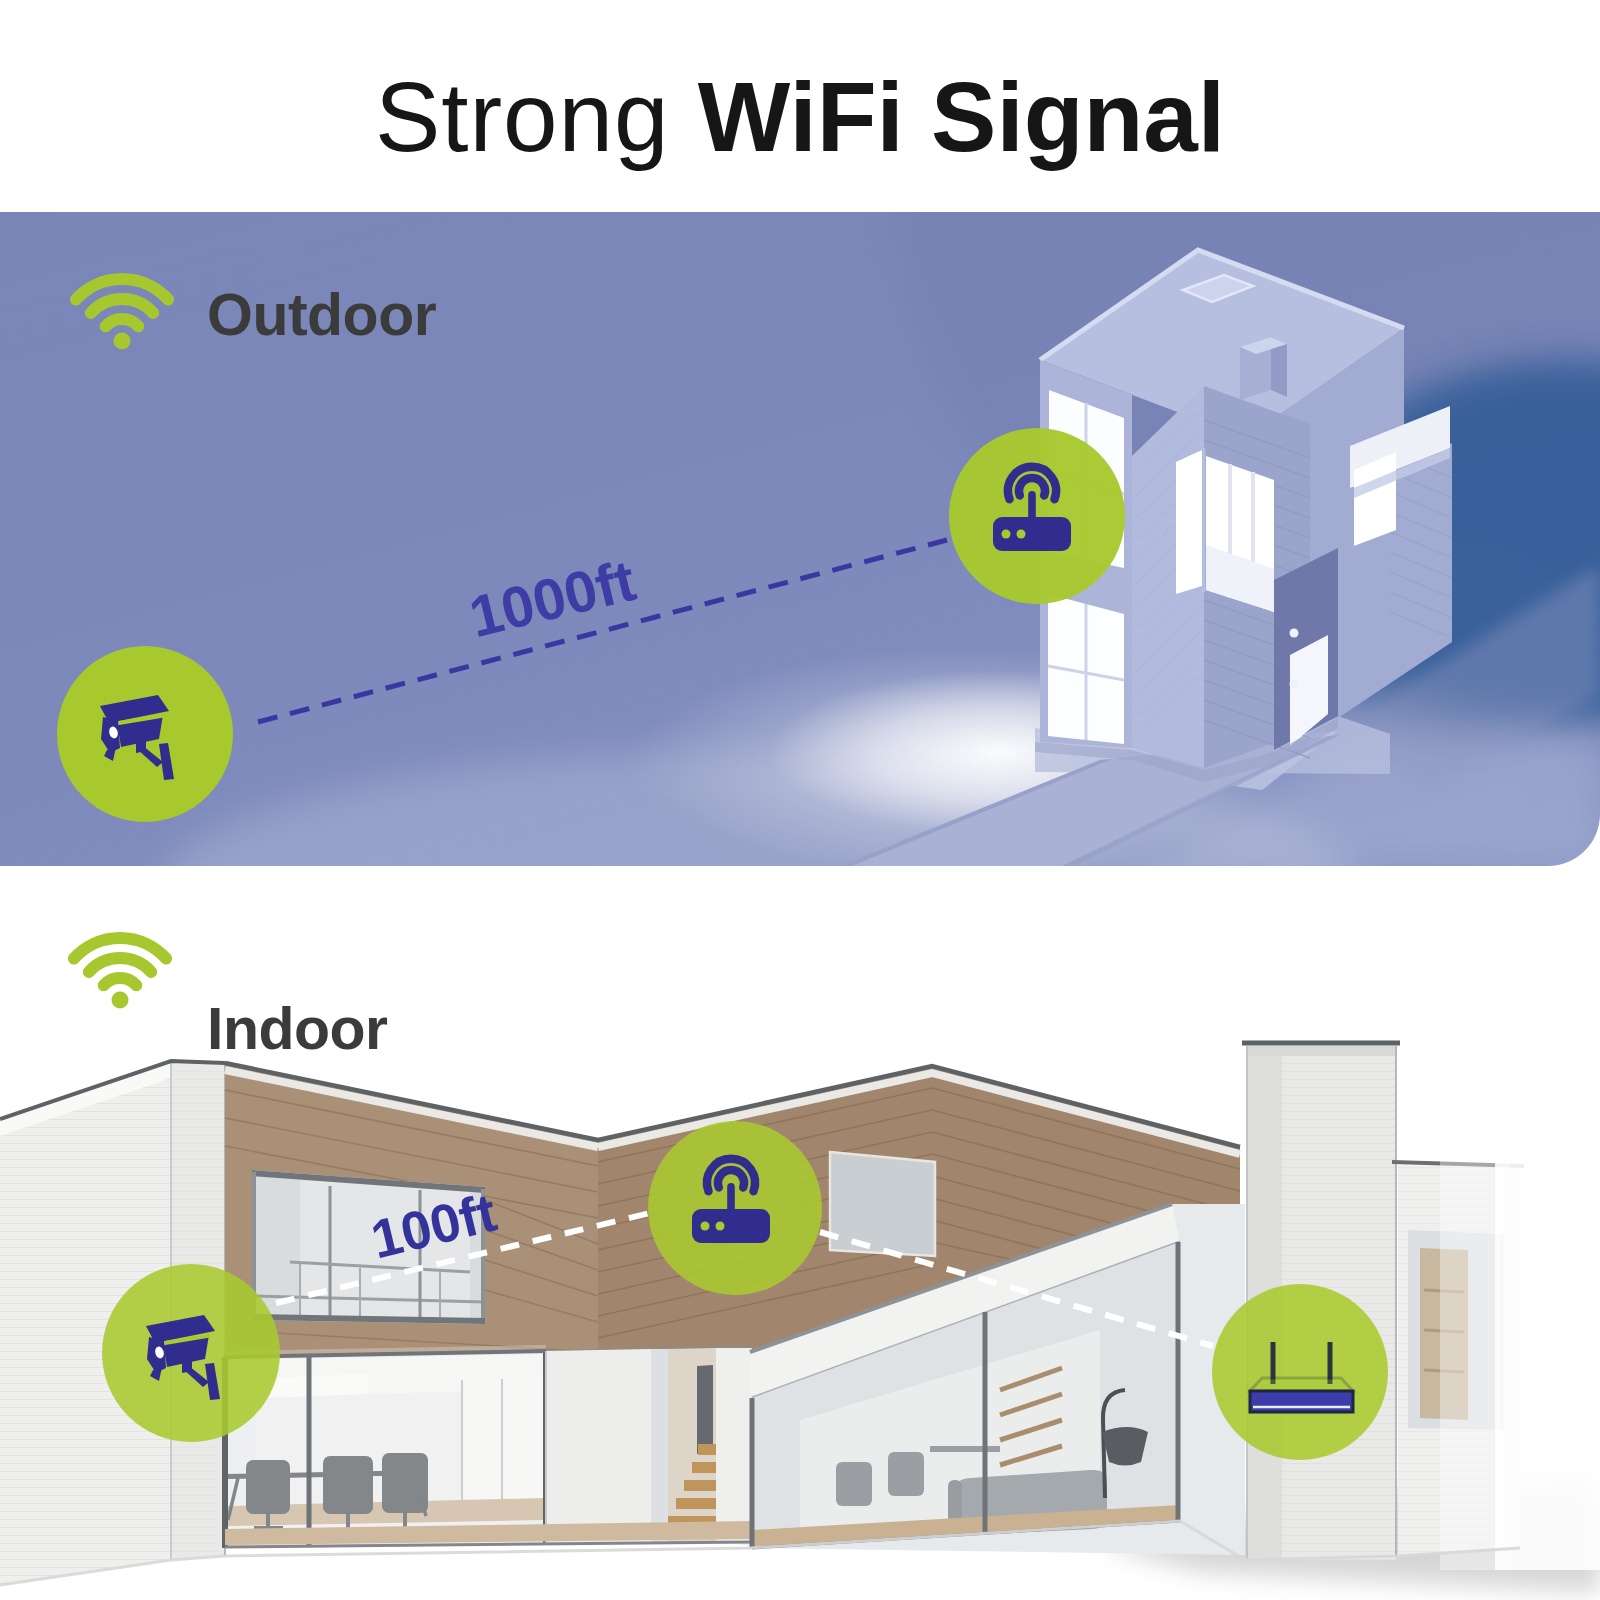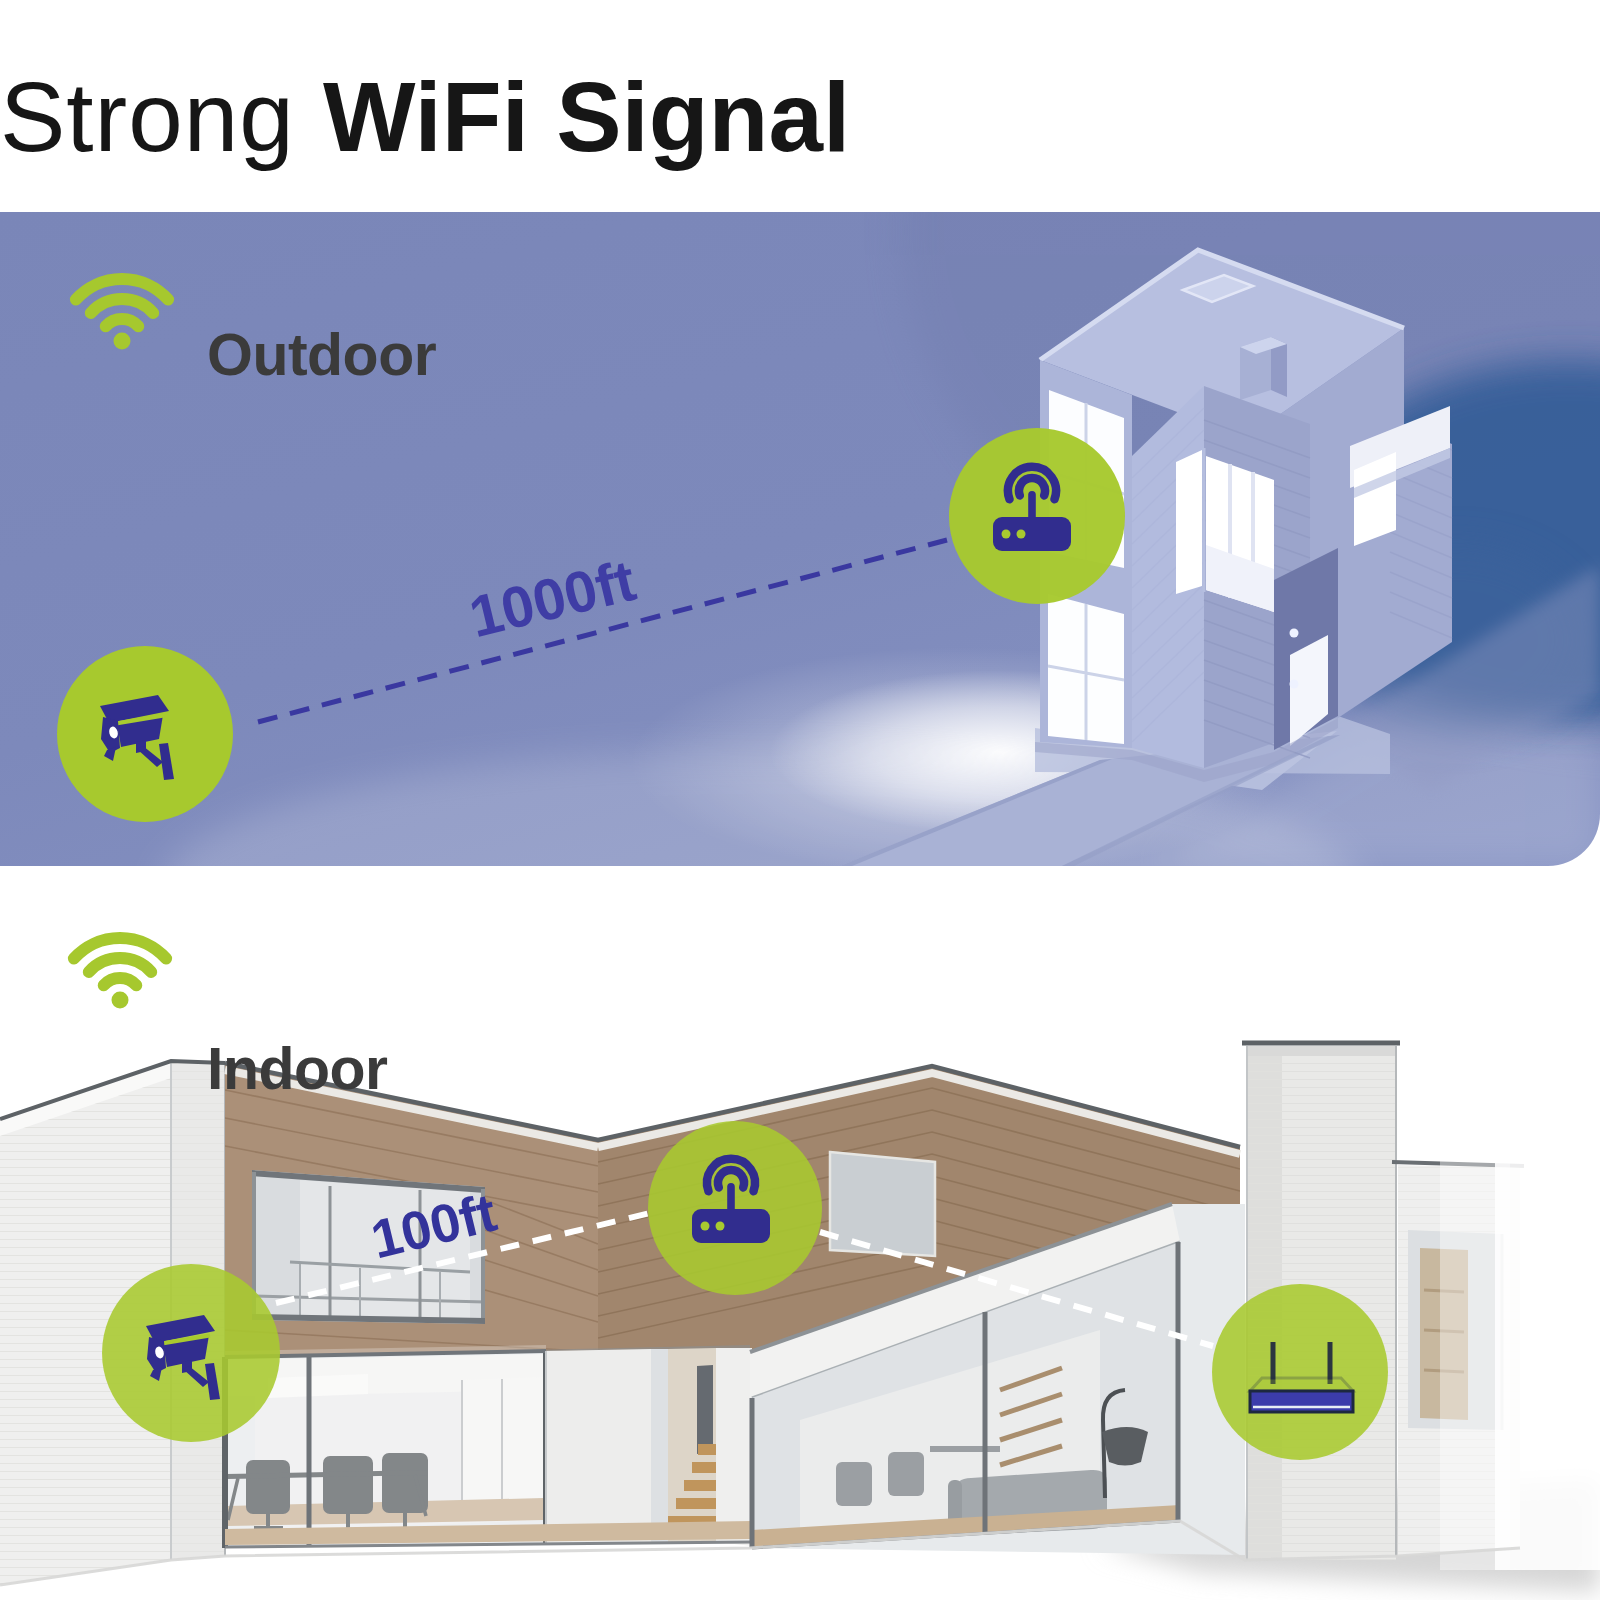--- a/index.html
+++ b/index.html
@@ -1,22 +1,22 @@
 <!DOCTYPE html>
 <html><head>
 <meta charset="utf-8">
 <style>
   html,body{margin:0;padding:0;}
   body{width:1600px;height:1600px;background:#ffffff;overflow:hidden;position:relative;font-family:"Liberation Sans",sans-serif;}
-  .title{position:absolute;top:61px;left:0;width:1600px;text-align:left;font-size:98px;color:#161616;font-weight:400;letter-spacing:1px;}
+  .title{position:absolute;top:61px;left:0;width:1600px;text-align:center;font-size:98px;color:#161616;font-weight:400;letter-spacing:1px;}
   .title b{font-weight:700;letter-spacing:0px;}
   .panel1{position:absolute;left:0;top:212px;width:1600px;height:654px;border-radius:0 0 52px 0;overflow:hidden;
     background:linear-gradient(165deg,#7a86b8 0%,#7d89bb 50%,#8490c0 80%,#8b97c6 100%);}
   .label{position:absolute;display:flex;align-items:center;}
-  .label .txt{font-weight:700;color:#3b3b3b;font-size:59px;letter-spacing:-0.5px;margin-top:40px;}
+  .label .txt{font-weight:700;color:#3b3b3b;font-size:59px;letter-spacing:-0.5px;}
 </style>
 </head>
 <body>
 <div class="title">Strong <b>WiFi Signal</b></div>
 
 <div class="panel1">
 <svg width="1600" height="654" viewBox="0 212 1600 654">
 <defs>
   <radialGradient id="glow1" cx="50%" cy="50%" r="50%">
     <stop offset="0%" stop-color="#ffffff" stop-opacity="0.95"></stop>

